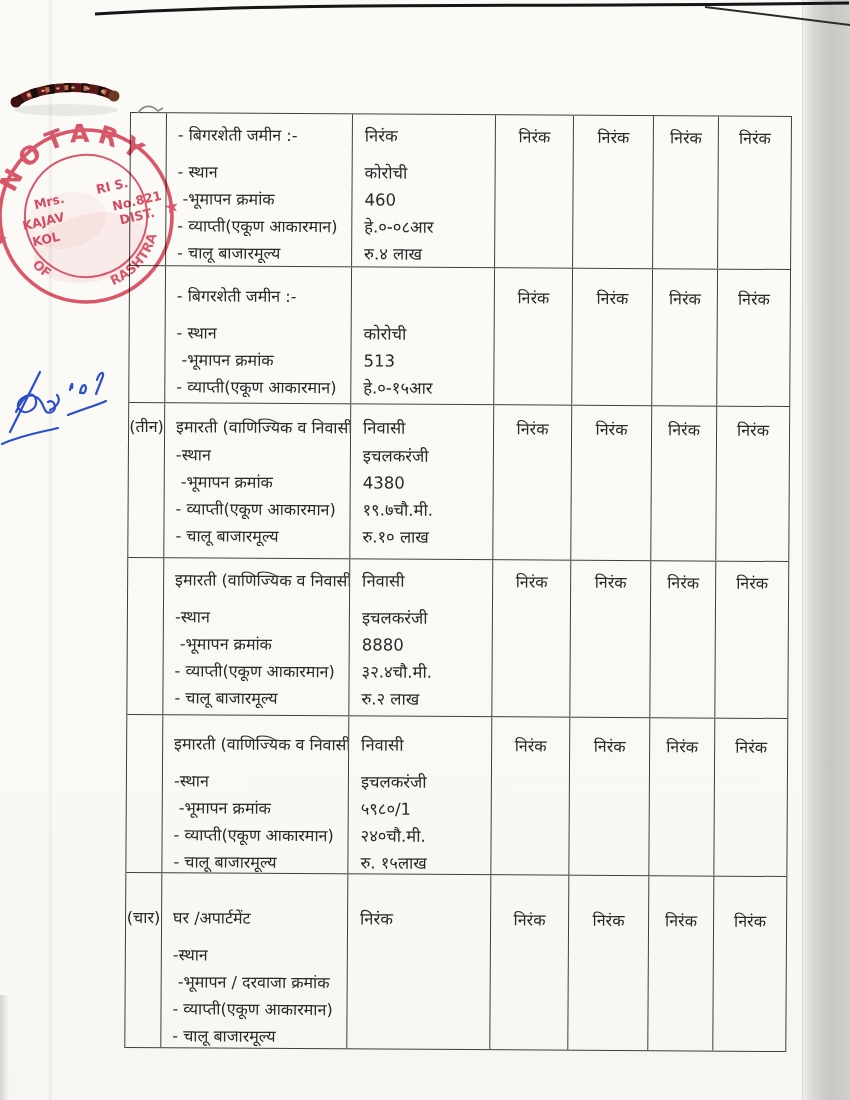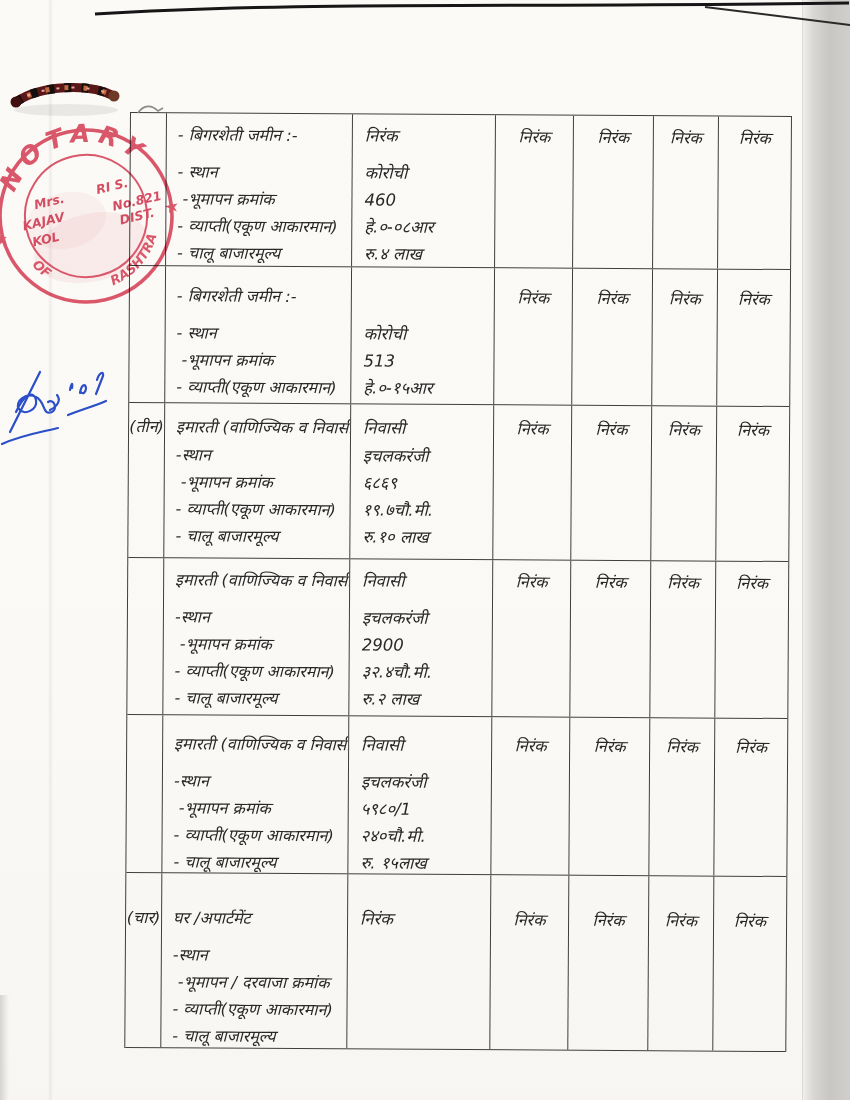--- a/index.html
+++ b/index.html
@@ -1,21 +1,21 @@
 <!DOCTYPE html>
 <html><head>
 <meta charset="utf-8">
 <style>
   html,body{margin:0;padding:0;}
   body{
     width:850px;height:1100px;overflow:hidden;position:relative;
     background:#f6f5f1;
     font-family:"DejaVu Sans","Liberation Sans",sans-serif;
   }
-  .sheet{position:absolute;inset:0;background:linear-gradient(180deg,#fbfaf6 0%,#faf9f5 60%,#f7f6f2 100%);font-style:italic;}
+  .sheet{position:absolute;inset:0;background:linear-gradient(180deg,#fbfaf6 0%,#faf9f5 60%,#f7f6f2 100%);}
   
   .right-edge{position:absolute;top:0;bottom:0;left:802px;width:48px;
     background:linear-gradient(to right,#efeeea 0%,#d8d7d3 22%,#c8c7c3 55%,#d0cfcc 100%);
     border-left:1px solid #dcdbd7;}
   .crease{position:absolute;top:0;bottom:0;left:48px;width:5px;
     background:linear-gradient(to right,rgba(0,0,0,0) 0%,rgba(60,60,55,0.07) 45%,rgba(0,0,0,0) 100%);}
   .corner-shade{position:absolute;left:0;top:995px;width:9px;height:105px;
     background:linear-gradient(to right,#d5d4d1,rgba(213,212,209,0));}
   svg{display:block;}
   
@@ -146,21 +146,21 @@
       <div class="cell desc">
         <div class="ln first">इमारती (वाणिज्यिक व निवासी)</div>
         <div class="ln">-स्थान</div>
         <div class="ln"> -भूमापन क्रमांक</div>
         <div class="ln">- व्याप्ती(एकूण आकारमान)</div>
         <div class="ln">- चालू बाजारमूल्य</div>
       </div>
       <div class="cell val">
         <div class="ln first">निवासी</div>
         <div class="ln">इचलकरंजी</div>
-        <div class="ln">६८६९</div>
+        <div class="ln">4380</div>
         <div class="ln">१९.७चौ.मी.</div>
         <div class="ln">रु.१० लाख</div>
       </div>
       <div class="cell mark">
           <div class="ln">निरंक</div>
         </div>
       <div class="cell mark">
           <div class="ln">निरंक</div>
         </div>
       <div class="cell mark">
@@ -178,21 +178,21 @@
       <div class="cell desc">
         <div class="ln first">इमारती (वाणिज्यिक व निवासी)</div>
         <div class="ln">-स्थान</div>
         <div class="ln"> -भूमापन क्रमांक</div>
         <div class="ln">- व्याप्ती(एकूण आकारमान)</div>
         <div class="ln">- चालू बाजारमूल्य</div>
       </div>
       <div class="cell val">
         <div class="ln first">निवासी</div>
         <div class="ln">इचलकरंजी</div>
-        <div class="ln">2900</div>
+        <div class="ln">8880</div>
         <div class="ln">३२.४चौ.मी.</div>
         <div class="ln">रु.२ लाख</div>
       </div>
       <div class="cell mark">
           <div class="ln">निरंक</div>
         </div>
       <div class="cell mark">
           <div class="ln">निरंक</div>
         </div>
       <div class="cell mark">

